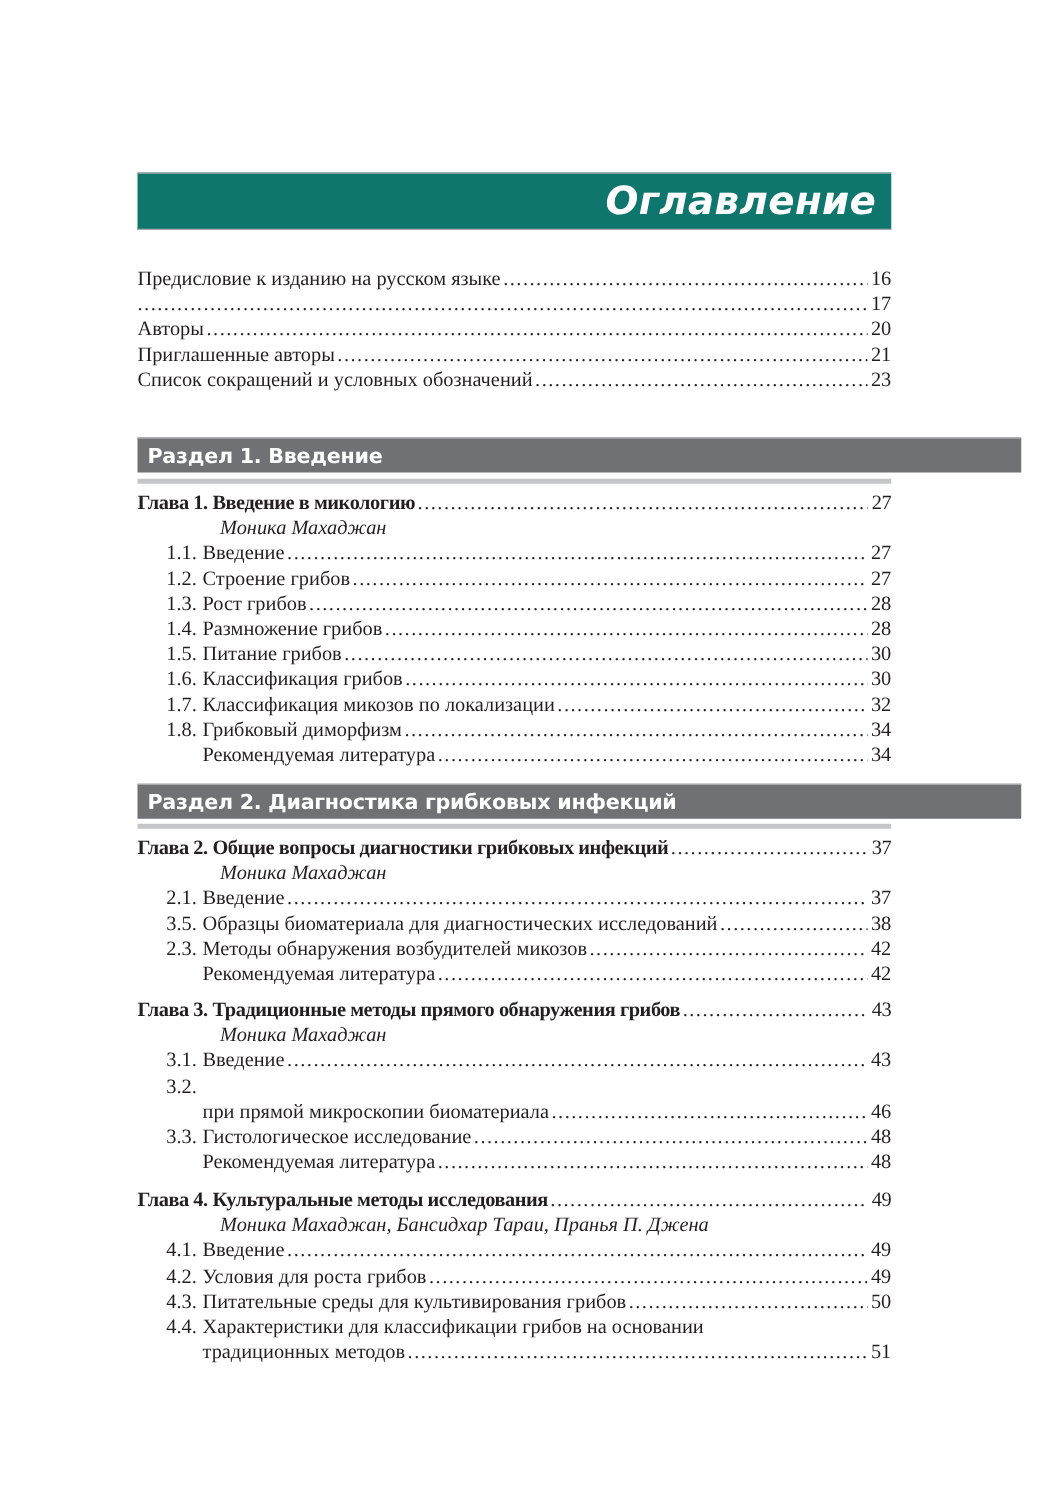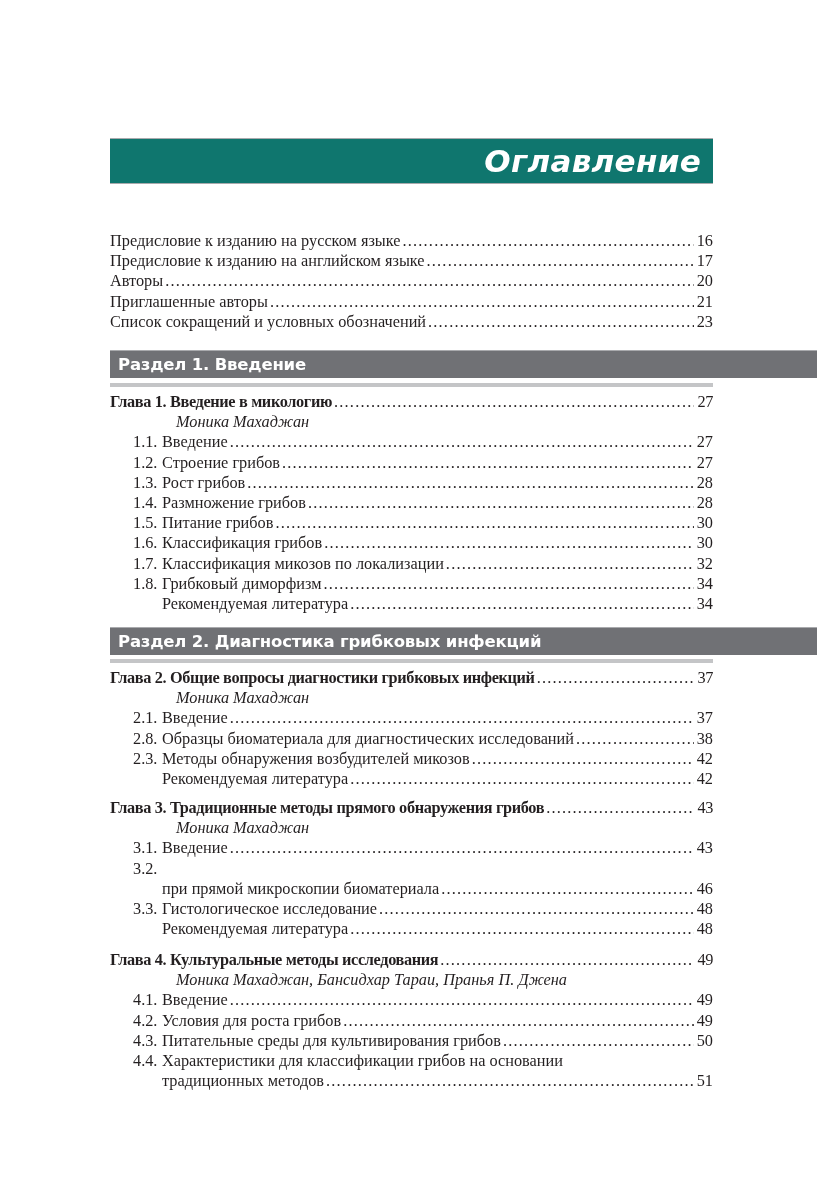--- a/index.html
+++ b/index.html
@@ -134,28 +134,27 @@
   </style>
 </head>
 <body>
 
 <div class="page">
 
   <div class="title-bar">
     <span class="title-text">Оглавление</span>
   </div>
 
-  <div class="block" style="top:231px;text-align:right;">
+  <div class="block" style="top:213px;text-align:right;">
     <div class="row">
         <span class="label">Предисловие к изданию на русском языке</span>
         <span class="leader"></span>
         <span class="page-num">16</span>
       </div>
     <div class="row">
-        <span class="label">Предисловие к изданию на английском языке</span>
         <span class="leader"></span>
         <span class="page-num">17</span>
       </div>
     <div class="row">
         <span class="label">Авторы</span>
         <span class="leader"></span>
         <span class="page-num">20</span>
       </div>
     <div class="row">
         <span class="label">Приглашенные авторы</span>
@@ -252,21 +251,21 @@
     <div class="row author">
         <span>Моника Махаджан</span>
       </div>
     <div class="row sub">
         <span class="num">2.1.</span>
         <span class="label">Введение</span>
         <span class="leader"></span>
         <span class="page-num">37</span>
       </div>
     <div class="row sub">
-        <span class="num">2.8.</span>
+        <span class="num">3.5.</span>
         <span class="label">Образцы биоматериала для диагностических исследований</span>
         <span class="leader"></span>
         <span class="page-num">38</span>
       </div>
     <div class="row sub">
         <span class="num">2.3.</span>
         <span class="label">Методы обнаружения возбудителей микозов</span>
         <span class="leader"></span>
         <span class="page-num">42</span>
       </div>

